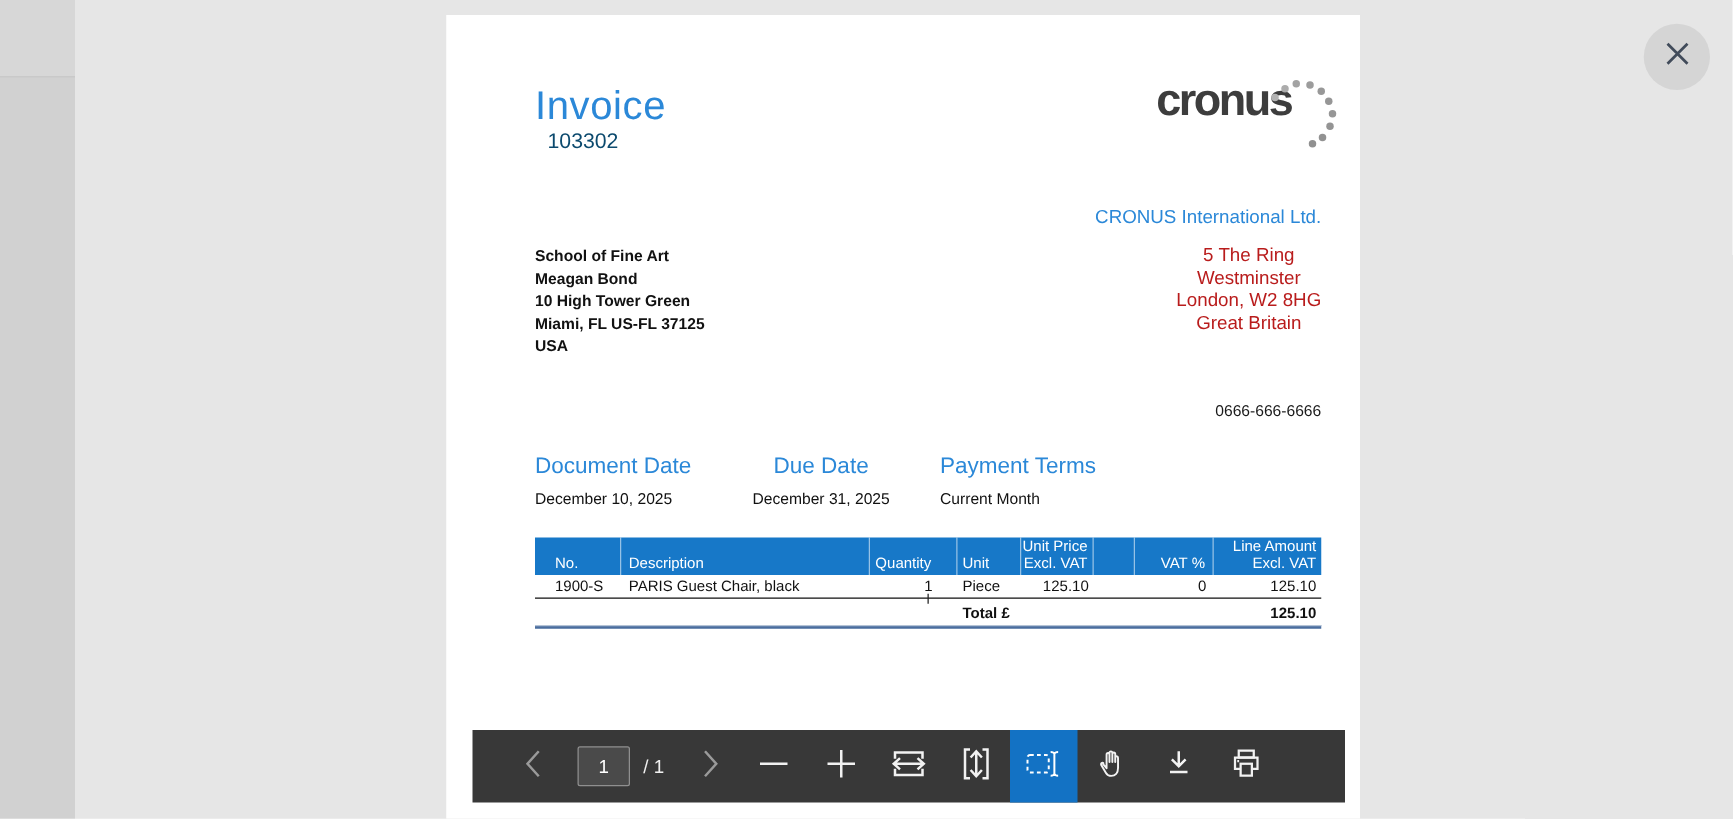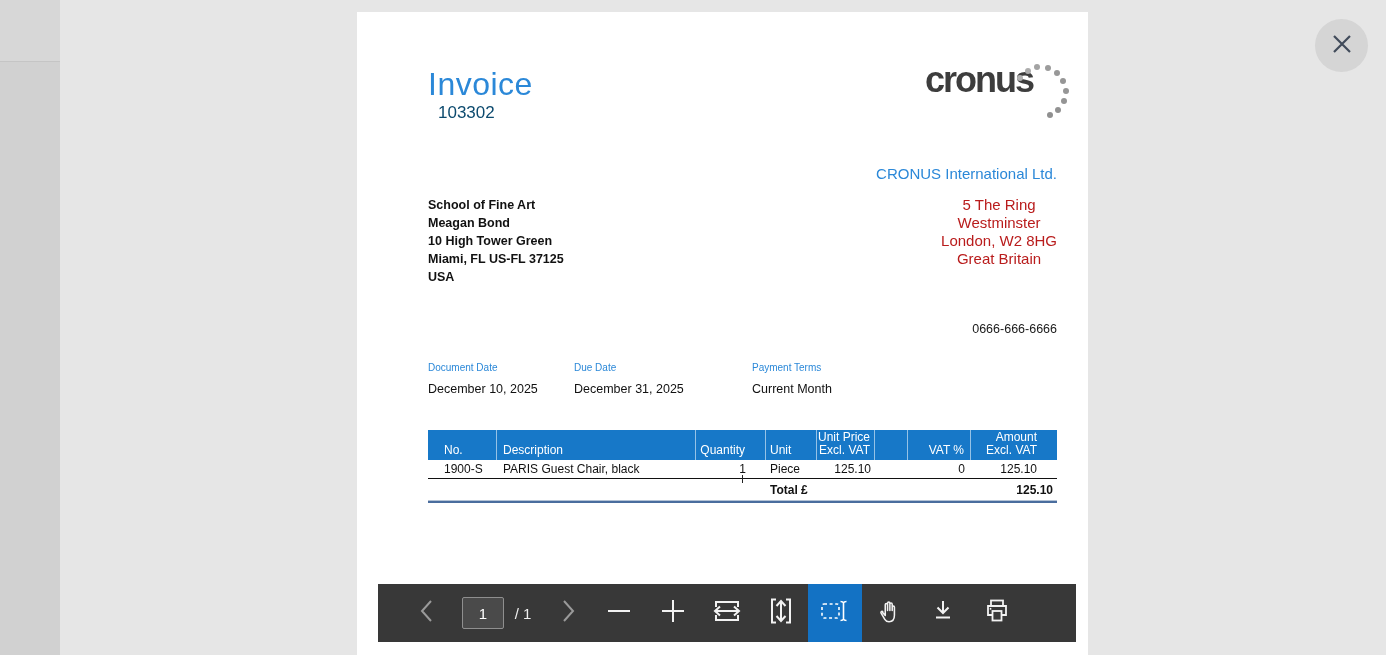--- a/index.html
+++ b/index.html
@@ -29,36 +29,36 @@
   .logo-text { position:absolute; right:55px; top:50px; font-size:36px; font-weight:700; letter-spacing:-2px; color:#3d3d3d; line-height:1; }
   .logo-dot { position:absolute; width:6px; height:6px; border-radius:50%; }
 
   .company-name { position:absolute; right:31px; top:153px; font-size:15px; color:#2b88d8; }
   .company-address { position:absolute; right:31px; top:184px; text-align:center; font-size:15px; line-height:18px; color:#b91c1c; }
   .customer-address { position:absolute; left:71px; top:184px; font-size:12.5px; font-weight:bold; line-height:18px; color:#111; }
   .phone { position:absolute; right:31px; top:310px; font-size:12.5px; color:#1a1a1a; }
 
   .info-row { position:absolute; left:71px; top:350px; width:629px; height:50px; }
   .info-field { position:absolute; top:0; }
-  .info-field .lbl { font-size:10px; color:#2b88d8; }
+  .info-field .lbl { font-size:18px; color:#2b88d8; }
   .info-field .val { font-size:12.5px; color:#111; margin-top:9px; }
-  .f0 { left:0; } .f1 { left:146px; } .f2 { left:324px; }
+  .f0 { left:0; } .f1 { left:174px;text-align:center; } .f2 { left:324px; }
 
   
   .inv-table { position:absolute; left:71px; top:418px; width:629px; }
   .thead { display:flex; height:30px; background:#1778c8; }
   .thead .cell { display:flex; flex-direction:column; justify-content:flex-end; padding-bottom:3px;
     font-size:12px; line-height:13px; color:#fff; border-right:1px solid rgba(255,255,255,0.55); }
   .thead .cell:last-child { border-right:none; }
   .trow { display:flex; height:19px; align-items:center; font-size:12px; color:#111; border-bottom:1px solid #111; }
   .c0{width:69px;} .c1{width:199px;} .c2{width:70px;} .c3{width:51px;}
   .c4{width:58px;} .c5{width:33px;} .c6{width:63px;} .c7{width:86px;}
   .al{ text-align:left; } .ar{ text-align:right; }
   .p0{padding-left:16px;} .p1{padding-left:6px;} .p2{padding-right:20px;} .p3{padding-left:4px;}
-  .p4{padding-right:4px;} .p6{padding-right:6px;} .p7{padding-right:20px;}
+  .p4{padding-right:4px;} .p6{padding-right:6px;} .p7{padding-right:4px;}
   .total-row { position:relative; display:flex; height:21px; align-items:center; font-size:12px; font-weight:bold; color:#111; }
   .total-spacer { width:342px; }
   .total-value { flex:1; text-align:right; padding-right:4px; }
   .total-tick { position:absolute; left:314px; top:-4px; width:1px; height:8px; background:#222; }
   .table-endline { height:3px; border-top:1px solid #b4c3d6; background:#4a6d9e; }
 
   
   .toolbar { position:absolute; left:378px; top:584px; width:698px; height:58px; background:#383838;
     display:flex; align-items:center; padding-left:26px; }
   .tb-cell { width:46px; height:58px; display:flex; align-items:center; justify-content:center; cursor:pointer; }

